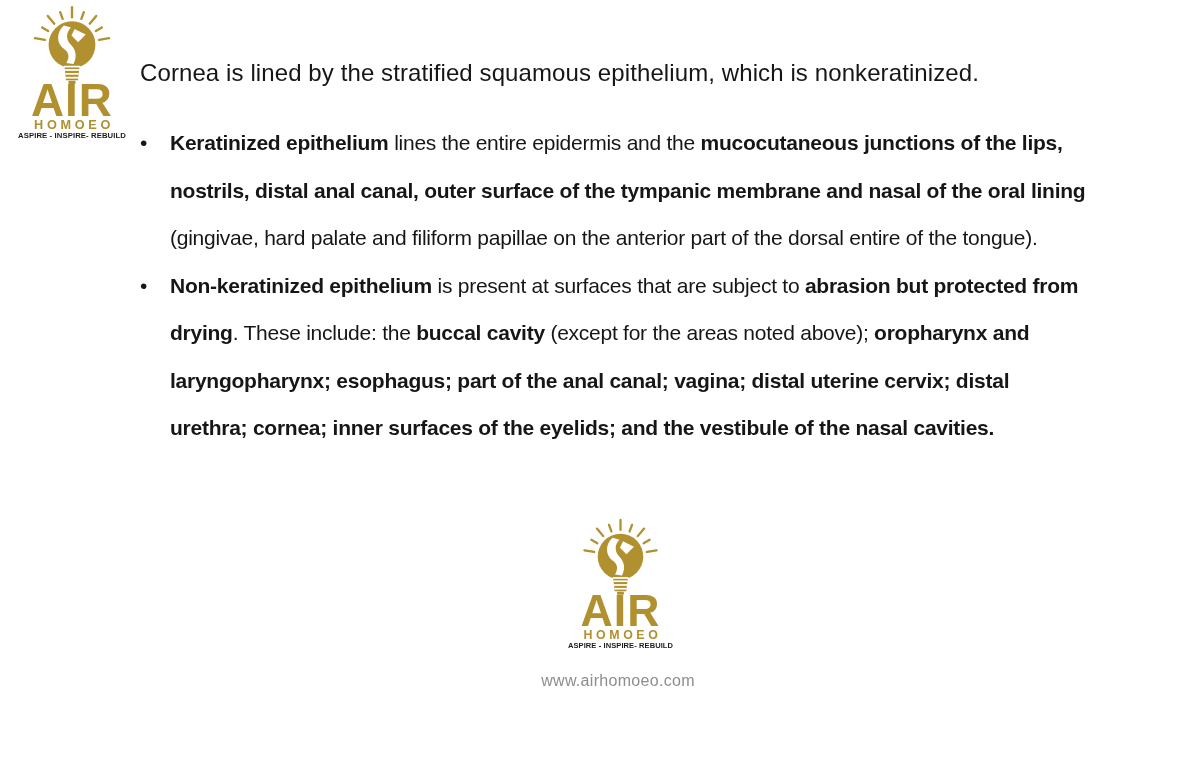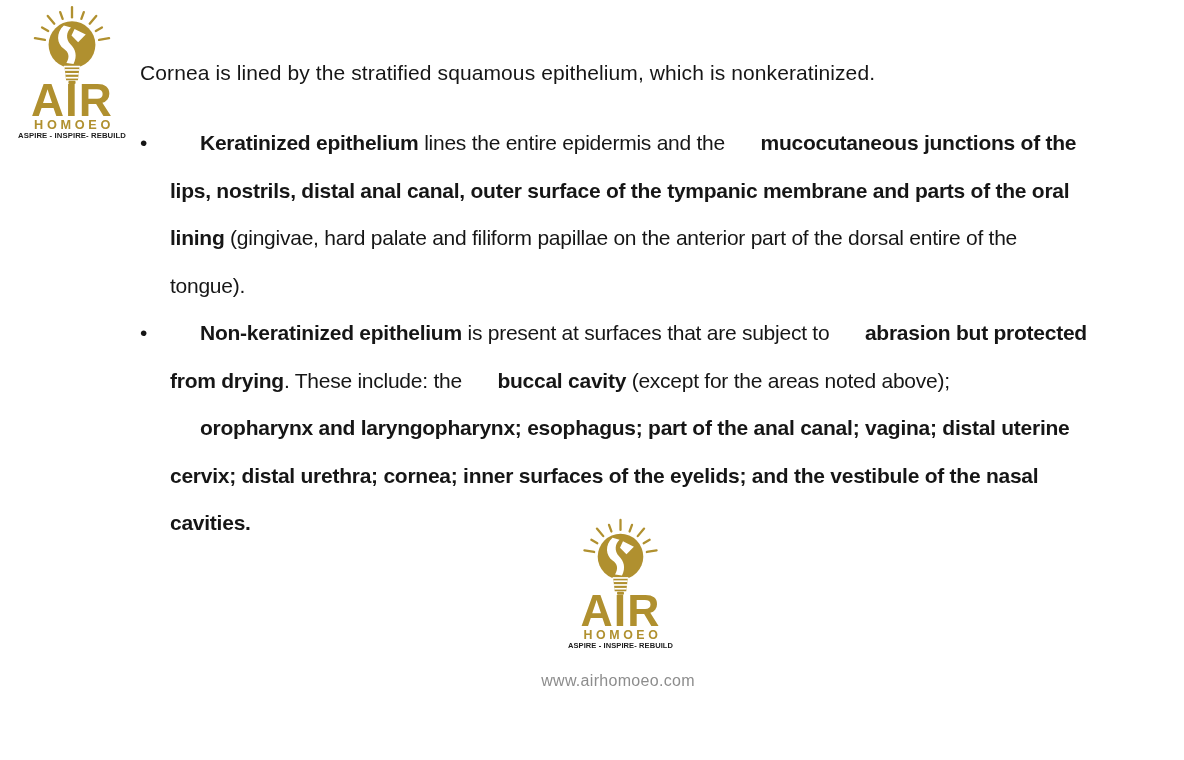--- a/index.html
+++ b/index.html
@@ -38,40 +38,40 @@
     fill:var(--gold);
   }
   .logo-tagline{
     font-family:"Liberation Sans", sans-serif;
     font-weight:700;font-size:7.6px;letter-spacing:0.1px;
     fill:var(--tagline-color);
   }
 
   .intro{
     position:absolute;left:140px;top:59px;width:980px;
-    font-size:21px;line-height:28px;letter-spacing:0.1px;
+    font-size:24px;line-height:28px;letter-spacing:0.1px;
     color:var(--text);
   }
 
   .bullets{
     position:absolute;left:140px;top:119px;width:952px;
     list-style:none;
     font-size:21px;line-height:47.5px;letter-spacing:-0.25px;
     color:var(--text);
   }
   .bullets li{
     position:relative;
     padding-left:30px;
   }
   .bullets li::before{
     content:"\2022";
     position:absolute;left:0;top:0;
     font-size:21px;
   }
-  .bullets .b{font-weight:700;margin-left:30px;}
+  .bullets .b{font-weight:700;}
 
   .footer-url{
     position:absolute;left:443px;top:672px;width:350px;
     text-align:center;
     font-size:16px;letter-spacing:0.3px;
     color:var(--muted);
   }
 </style>
 </head>
 <body>
@@ -104,21 +104,21 @@
     </g>
     <text class="logo-wordmark" x="55" y="110" text-anchor="middle">AIR</text>
     <text class="logo-subtitle" x="57" y="123" text-anchor="middle">HOMOEO</text>
     <text class="logo-tagline" x="55" y="131.8" text-anchor="middle">ASPIRE - INSPIRE- REBUILD</text>
   </svg>
 </div>
 
 <p class="intro">Cornea is lined by the stratified squamous epithelium, which is nonkeratinized.</p>
 
 <ul class="bullets">
-    <li><span class="b">Keratinized epithelium</span><span> lines the entire epidermis and the </span><span class="b">mucocutaneous junctions of the lips, nostrils, distal anal canal, outer surface of the tympanic membrane and parts of the oral lining</span><span> (gingivae, hard palate and filiform papillae on the anterior part of the dorsal entire of the tongue).</span></li>
+    <li><span class="b">Keratinized epithelium</span><span> lines the entire epidermis and the </span><span class="b">mucocutaneous junctions of the lips, nostrils, distal anal canal, outer surface of the tympanic membrane and nasal of the oral lining</span><span> (gingivae, hard palate and filiform papillae on the anterior part of the dorsal entire of the tongue).</span></li>
     <li><span> </span><span class="b">Non-keratinized epithelium</span><span> is present at surfaces that are subject to </span><span class="b">abrasion but protected from drying</span><span>. These include: the </span><span class="b">buccal cavity</span><span> (except for the areas noted above); </span><span class="b">oropharynx and laryngopharynx; esophagus; part of the anal canal; vagina; distal uterine cervix; distal urethra; cornea; inner surfaces of the eyelids; and the vestibule of the nasal cavities.</span></li>
   </ul>
 
 <div class="logo logo-center">
   <svg viewBox="0 0 110 134" xmlns="http://www.w3.org/2000/svg">
     <g>
       <g class="gold-stroke" fill="none">
         <line x1="55" y1="13" x2="55" y2="3"></line>
         <line x1="64.2" y1="14.6" x2="66.6" y2="8"></line>
         <line x1="72.4" y1="19.3" x2="78.8" y2="11.7"></line>

